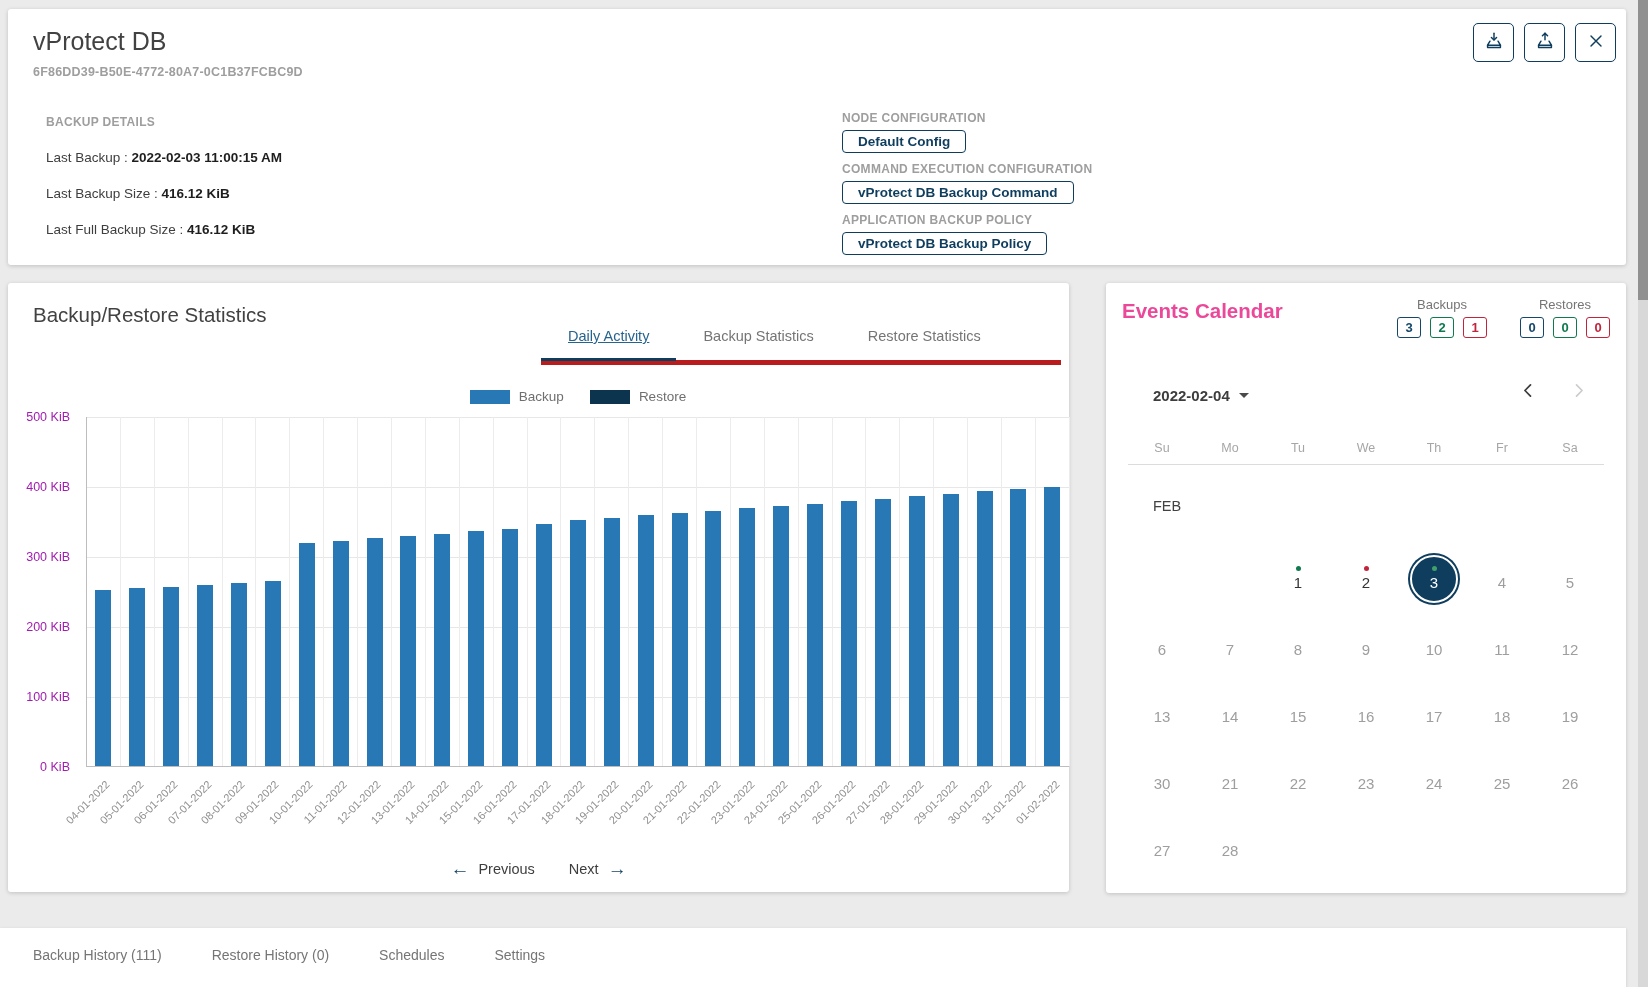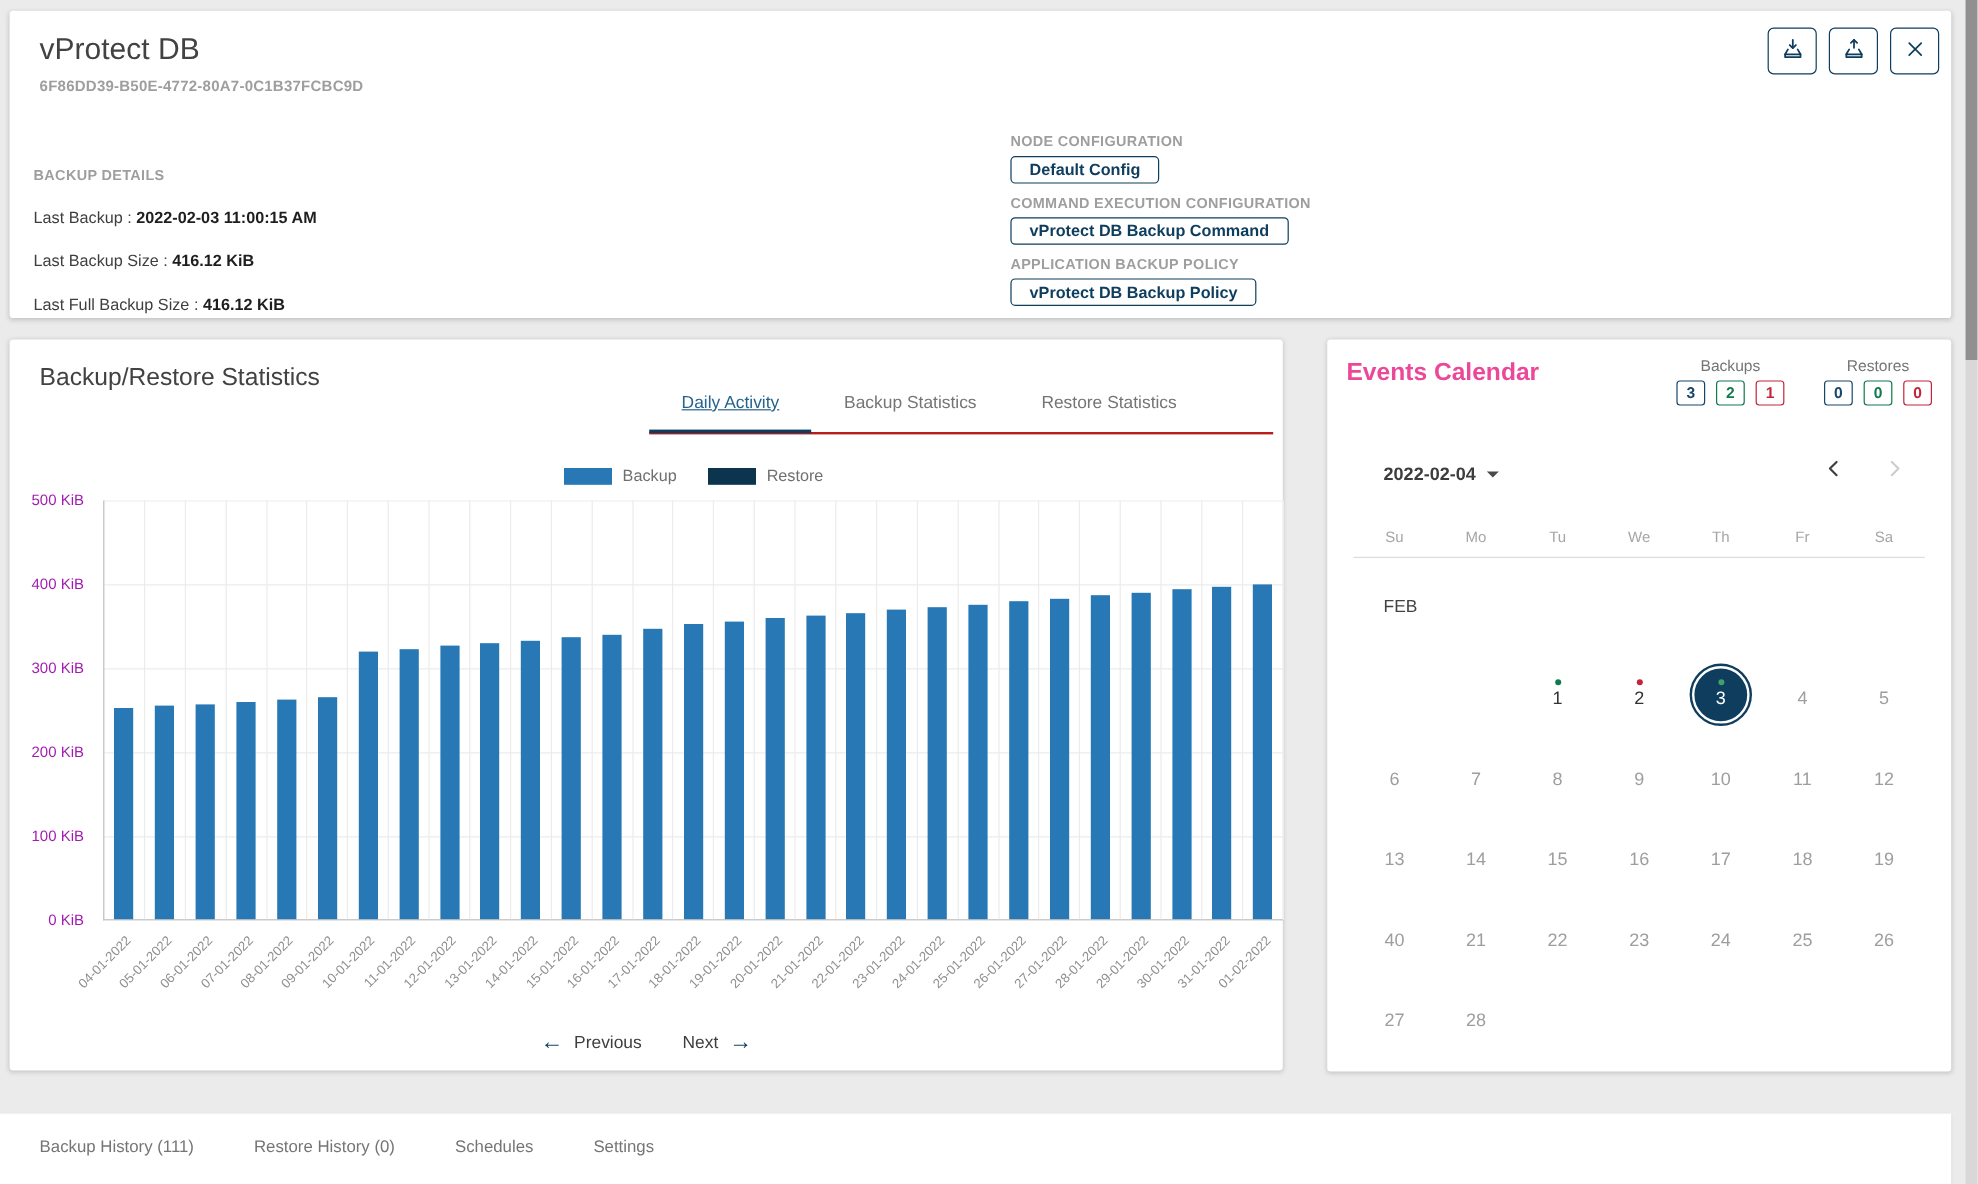--- a/index.html
+++ b/index.html
@@ -9,34 +9,34 @@
   .card { position:absolute; background:#fff; border-radius:3px; box-shadow:0 1px 4px rgba(0,0,0,.18); }
 
   
   .header-card { left:8px; top:9px; width:1618px; height:256px; }
   .page-title { position:absolute; left:25px; top:18px; font-size:25px; font-weight:400; color:#424242; }
   .uuid { position:absolute; left:25px; top:56px; font-size:12.5px; font-weight:700; color:#9e9e9e; letter-spacing:.2px; }
   .header-actions { position:absolute; right:10px; top:14px; display:flex; gap:10px; }
   .icon-btn { width:41px; height:39px; background:#fff; border:1.6px solid #0e3d5e; border-radius:5px;
               display:flex; align-items:center; justify-content:center; cursor:pointer; }
   .section-heading { font-size:12px; font-weight:700; color:#9e9e9e; letter-spacing:.3px; }
-  .backup-details { position:absolute; left:20px; top:106px;margin-top:24px; }
+  .backup-details { position:absolute; left:38px; top:106px; }
   .detail-row { margin-top:21px; font-size:13.5px; color:#3e3e3e; }
   .detail-row b { color:#1e1e1e; }
   .config-col { position:absolute; left:834px; top:102px; }
   .config-section { margin-bottom:9px; }
   .config-section .section-heading { margin-bottom:5px; }
   .chip-button { display:inline-block; background:#fff; border:1.5px solid #0e3d5e; border-radius:4px;
                  color:#0e3d5e; font-weight:700; font-size:13.5px; padding:3px 15px; cursor:pointer;
                  font-family:"Liberation Sans",sans-serif; }
 
   
   .chart-card { left:8px; top:283px; width:1061px; height:609px; }
   .stats-title { position:absolute; left:25px; top:20px; font-size:20.5px; font-weight:400; color:#424242; }
-  .stat-tabs { position:absolute; right:8px; top:30px; width:520px; display:flex; border-bottom:2px solid #b91c1c; }
+  .stat-tabs { position:absolute; right:8px; top:30px; width:520px; display:flex; border-bottom:5px solid #b91c1c; }
   .stat-tab { position:relative; height:47px; line-height:47px; padding:0 27px; font-size:14.5px; color:#757575;
               cursor:pointer; white-space:nowrap; }
   .stat-tab.active { color:#26648e; text-decoration:underline; font-weight:400; }
   .stat-tab.active::after { content:""; position:absolute; left:0; right:0; bottom:-1px; height:3px; background:#0e3d5e; }
   .legend { position:absolute; left:78px; top:106px; width:984px; display:flex; justify-content:center; gap:26px; }
   .legend-item { display:flex; align-items:center; gap:9px; cursor:pointer; }
   .legend-swatch { width:40px; height:14px; display:inline-block; }
   .legend-label { font-size:13.5px; color:#6f6f6f; }
   .y-labels { position:absolute; left:0; top:134px; width:70px; height:350px; }
   .y-tick { position:absolute; right:8px; transform:translateY(-50%); font-size:12.5px; color:#a21caf; white-space:nowrap; }
@@ -505,21 +505,21 @@
             <span class="day-num">18</span>
           </div>
           <div class="day-cell muted">
             <span class="dot"></span>
             <span class="day-num">19</span>
           </div>
         </div>
         <div class="week-row">
           <div class="day-cell muted">
             <span class="dot"></span>
-            <span class="day-num">40</span>
+            <span class="day-num">30</span>
           </div>
           <div class="day-cell muted">
             <span class="dot"></span>
             <span class="day-num">21</span>
           </div>
           <div class="day-cell muted">
             <span class="dot"></span>
             <span class="day-num">22</span>
           </div>
           <div class="day-cell muted">

